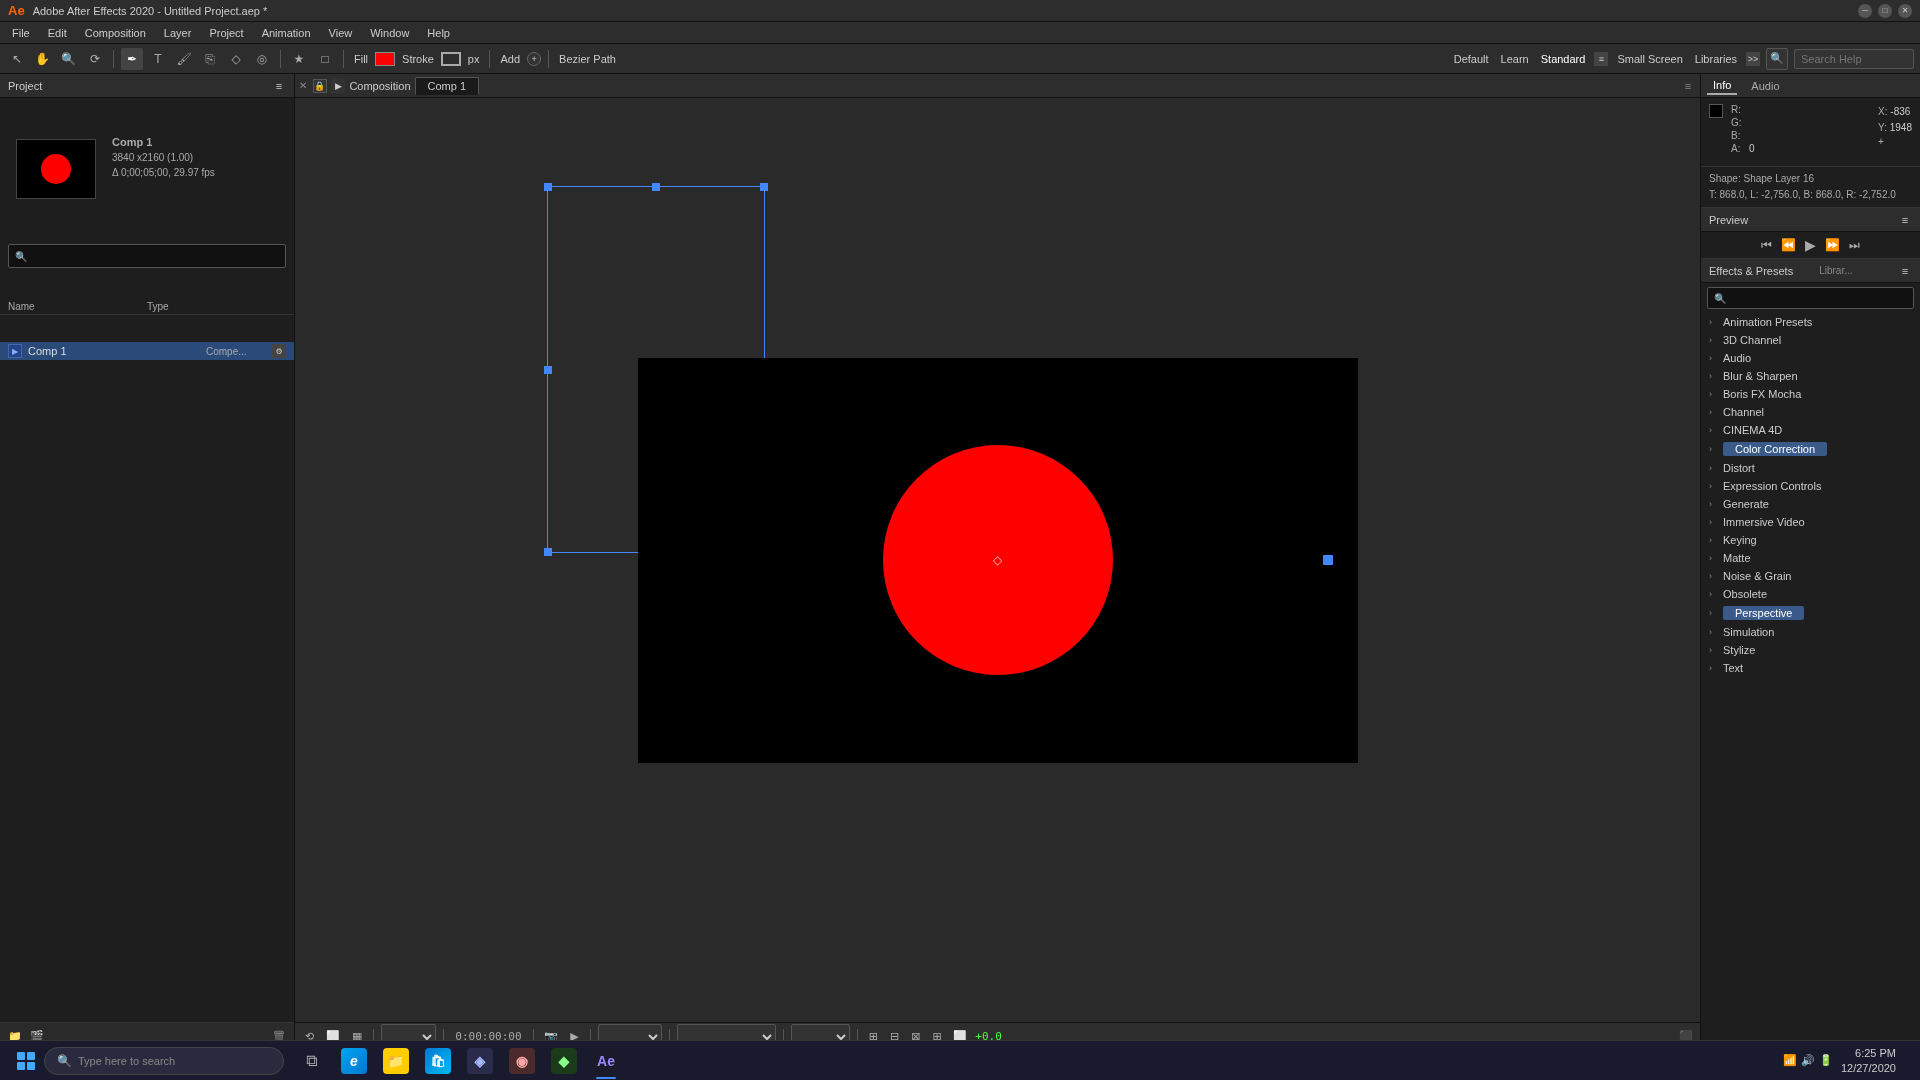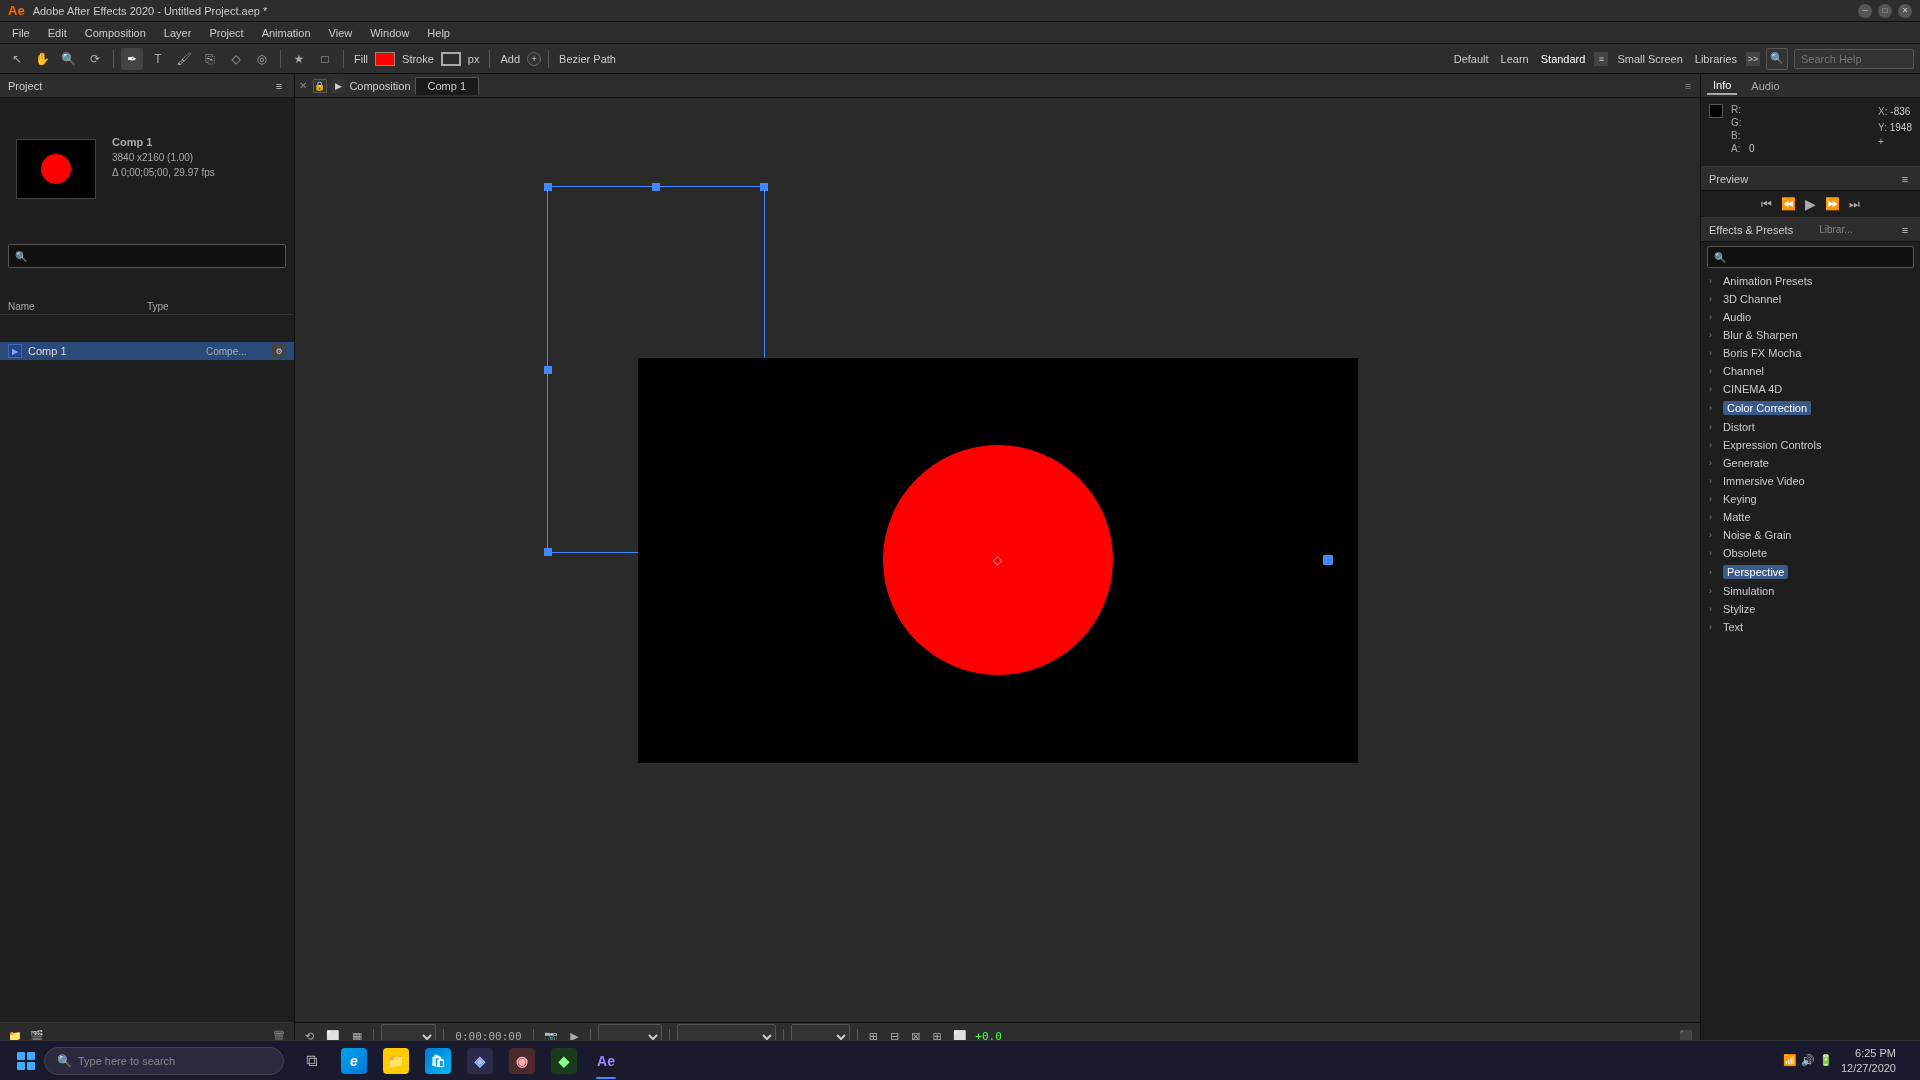--- a/index.html
+++ b/index.html
@@ -89,21 +89,21 @@
 
     
     #effects-header { background: #2d2d2d; height: 24px; display: flex; align-items: center; padding: 0 8px; border-bottom: 1px solid #111; gap: 20px; }
     #effects-header span { font-size: 11px; color: #ccc; }
     #effects-search { height: 22px; margin: 4px 6px; background: #111; border: 1px solid #555; display: flex; align-items: center; padding: 0 6px; border-radius: 2px; }
     #effects-search input { background: transparent; border: none; color: #ccc; font-size: 11px; outline: none; width: 100%; }
     #effects-list { flex: 1; overflow-y: auto; }
     .effect-item { display: flex; align-items: center; padding: 3px 8px; cursor: pointer; gap: 4px; }
     .effect-arrow { color: #888; font-size: 9px; width: 10px; }
     .effect-name { font-size: 11px; color: #ccc; }
-    .effect-item.highlighted .effect-name { color: #fff; background: #3a5a8a; padding: 1px 4px; border-radius: 2px; }
+    .effect-item.highlighted .effect-name { color: #fff; background: #3a5a8a; padding: 1px 12px; border-radius: 2px; }
 
     
     #timeline { height: 280px; background: #1e1e1e; border-top: 1px solid #111; display: flex; flex-direction: column; }
     #timeline-header { background: #2d2d2d; height: 24px; display: flex; align-items: center; padding: 0 8px; border-bottom: 1px solid #111; gap: 6px; }
     #timeline-header span { font-size: 11px; color: #ccc; }
     #timeline-toolbar { background: #2a2a2a; height: 28px; display: flex; align-items: center; padding: 0 6px; border-bottom: 1px solid #111; gap: 4px; }
     .tl-btn { color: #aaa; cursor: pointer; font-size: 11px; padding: 2px 4px; width: 22px; height: 22px; display: flex; align-items: center; justify-content: center; border-radius: 2px; }
     .tl-timecode { background: #111; color: #ccc; font-size: 12px; padding: 2px 6px; border: 1px solid #555; border-radius: 2px; font-family: monospace; }
 
     
@@ -333,20 +333,24 @@
           </div>
         </div>
         <div style="margin-left:auto;">
           <div style="font-size:10px;color:#aaa;line-height:16px;">X: <span style="color:#ccc;">-836</span></div>
           <div style="font-size:10px;color:#aaa;line-height:16px;">Y: <span style="color:#ccc;">1948</span></div>
           <div style="font-size:10px;color:#aaa;cursor:pointer;">+</div>
         </div>
       </div>
     </div>
 
+    <div id="shape-info">
+      <div>Shape: Shape Layer 16</div>
+      <div>T: 868.0, L: -2,756.0, B: 868.0, R: -2,752.0</div>
+    </div>
 
     <div id="preview-header">
       <span>Preview</span>
       <div style="margin-left:auto;width:14px;height:14px;display:flex;align-items:center;justify-content:center;cursor:pointer;">≡</div>
     </div>
     <div id="preview-controls">
       <div class="prev-btn">⏮</div>
       <div class="prev-btn">⏪</div>
       <div class="prev-btn" style="font-size:14px;">▶</div>
       <div class="prev-btn">⏩</div>

